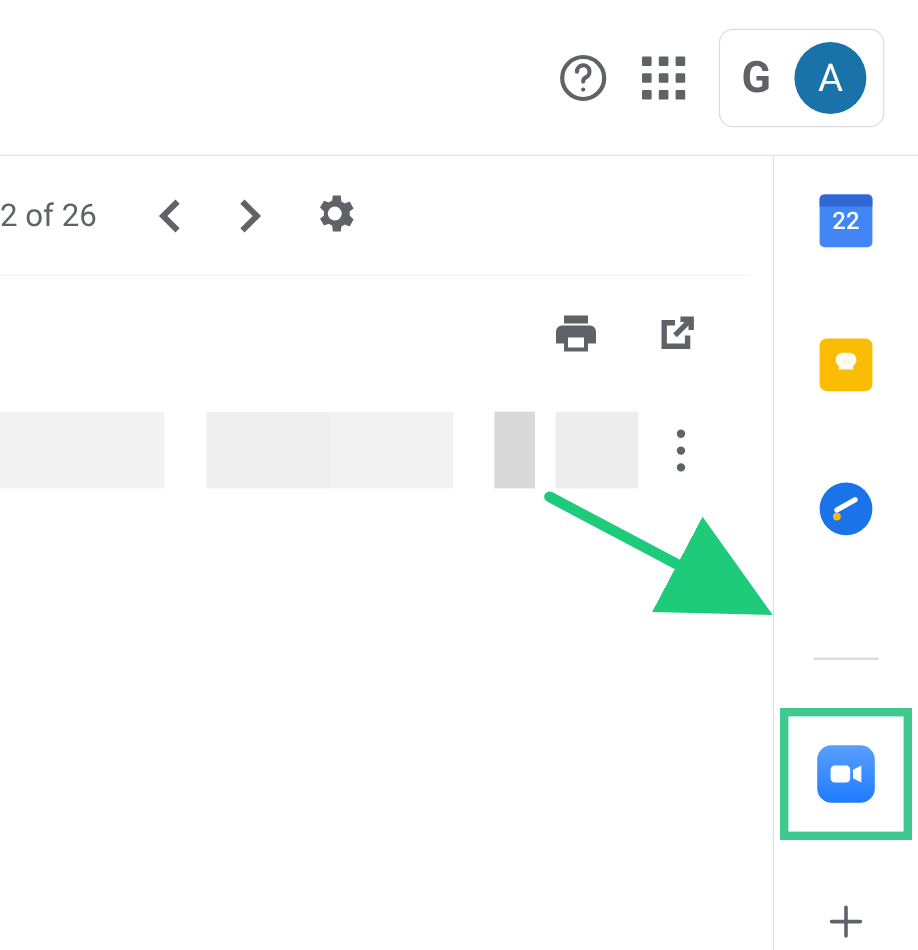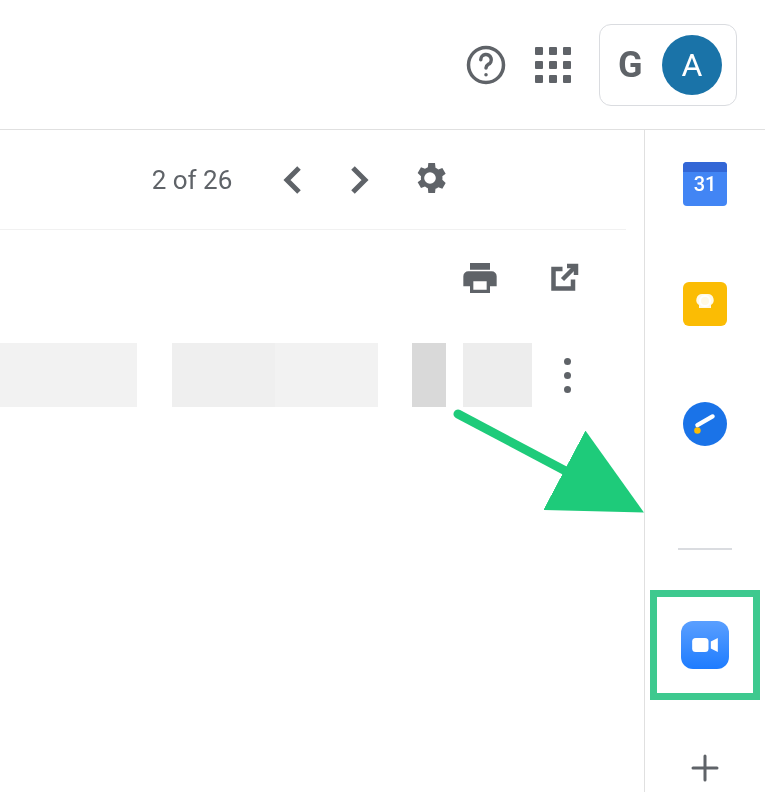--- a/index.html
+++ b/index.html
@@ -85,21 +85,21 @@
     }
 
     .main {
       flex: 1;
       border-right: 1px solid #e0e0e0;
       position: relative;
     }
 
     .toolbar-row {
       display: flex;
-      justify-content: center;
+      justify-content: flex-start;
       align-items: center;
       height: 100px;
       padding-right: 24px;
       gap: 36px;
       border-bottom: 1px solid #f1f1f1;
       margin-right: 18px;
     }
     .pagination-text {
       font-size: 26px;
       color: #5f6368;
@@ -351,21 +351,21 @@
           <div class="d"></div>
           <div class="d"></div>
       </div>
     </div>
 
   </div>
 
   <div class="sidepanel">
     <div class="side-item">
       <div class="calendar-icon">
-        <span style="position:relative; z-index:1">31</span>
+        <span style="position:relative; z-index:1">22</span>
       </div>
     </div>
     <div class="side-item">
       <div class="keep-icon">
         <svg viewBox="0 0 24 24" fill="none" stroke="#fff" stroke-width="2">
           <path d="M9 2a6 6 0 0 0-3 11v3h12v-3a6 6 0 0 0-3-11z" fill="#fff" stroke="none" opacity="0.9"></path>
           <circle cx="12" cy="9" r="5" fill="none" stroke="#fff"></circle>
         </svg>
       </div>
     </div>

